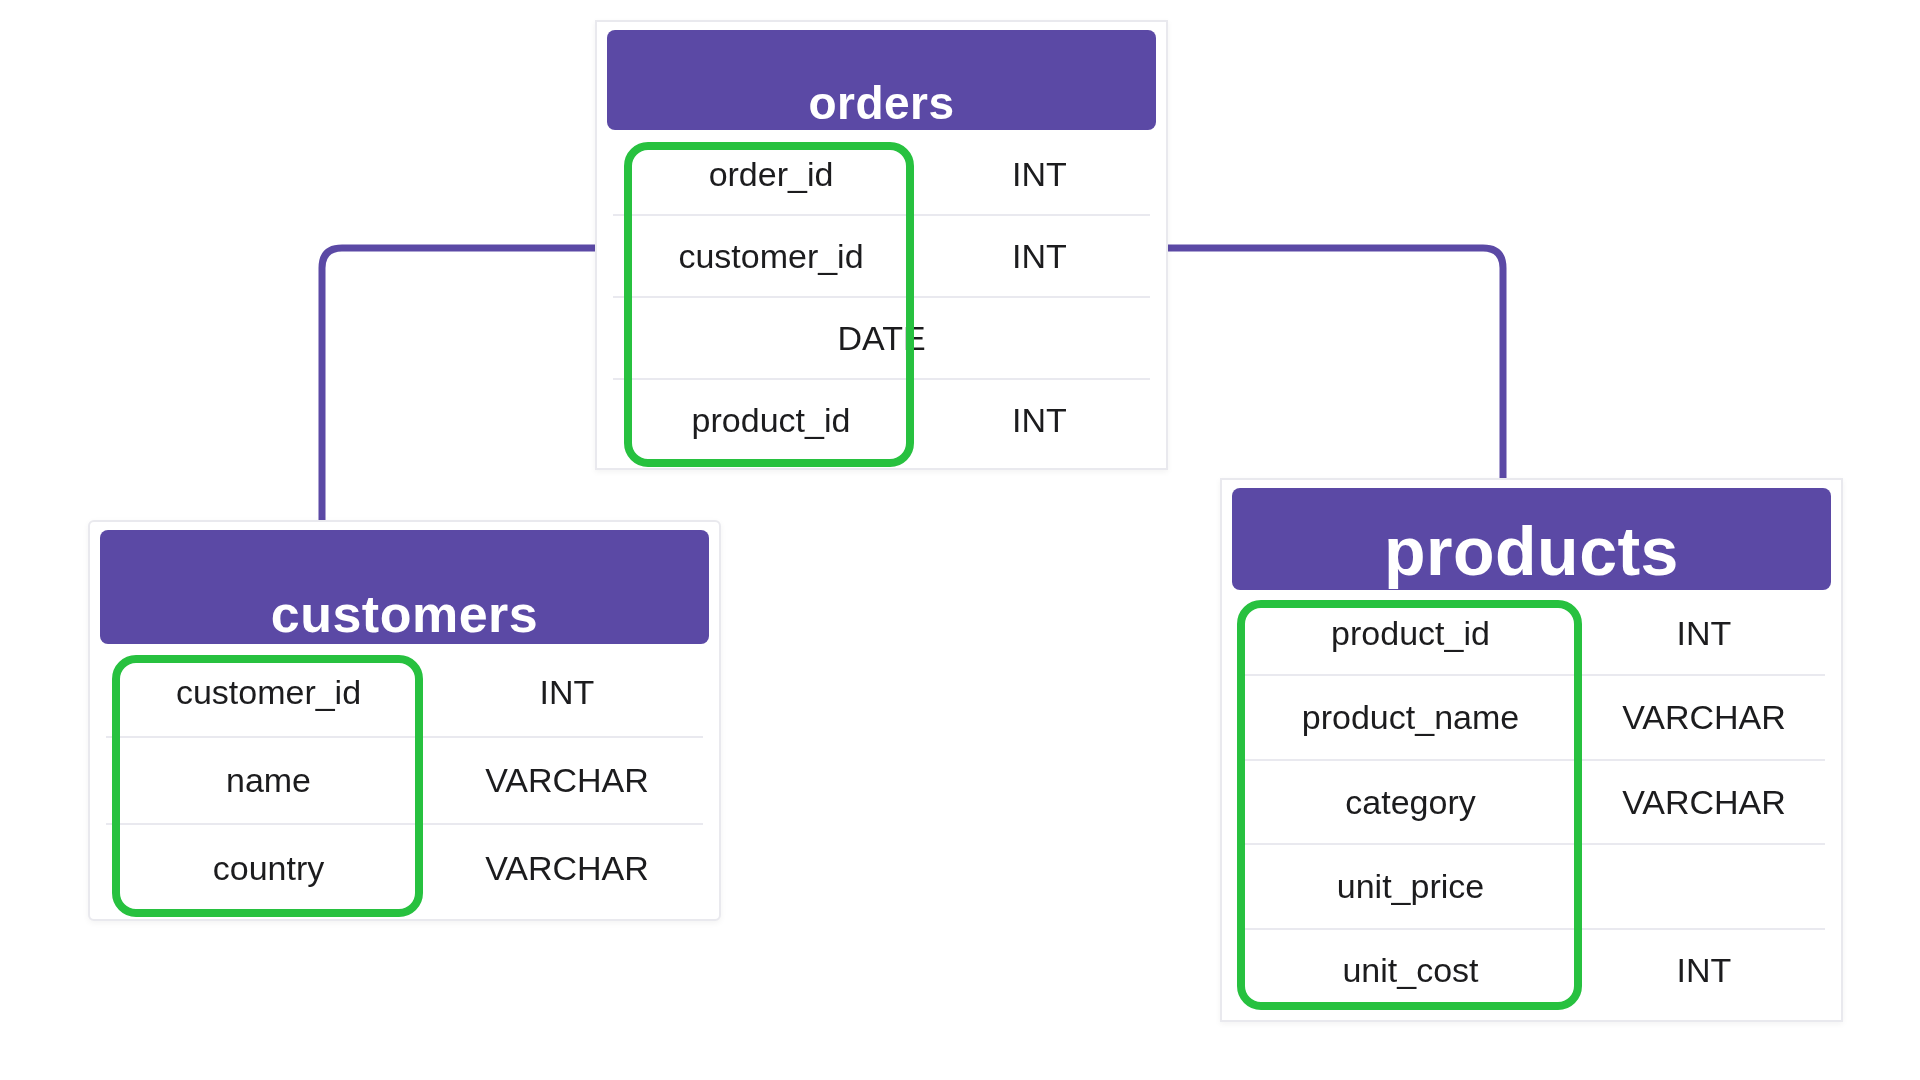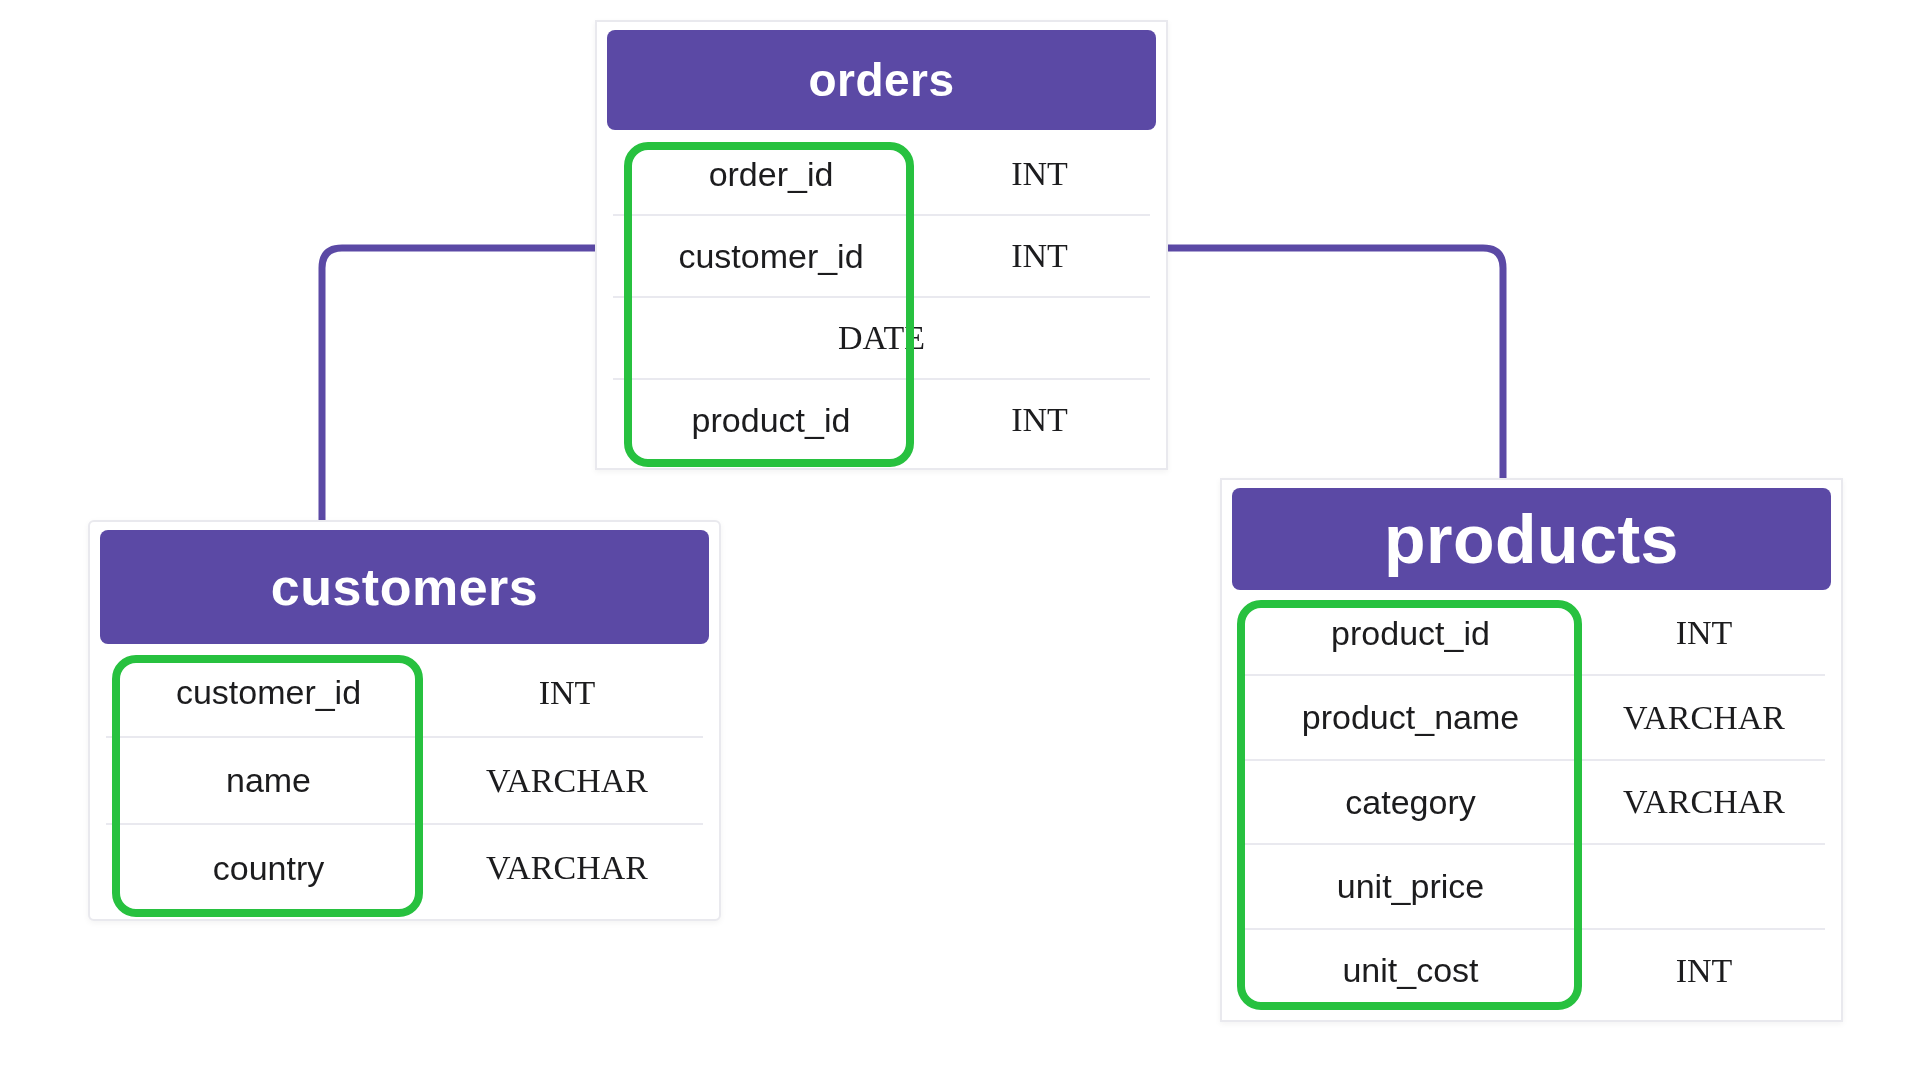--- a/index.html
+++ b/index.html
@@ -28,21 +28,21 @@
     box-shadow: 0 2px 6px rgba(0,0,0,0.05);
     box-sizing: border-box;
     z-index: 2;
   }
   .table-header {
     position: absolute;
     left: 10px; right: 10px; top: 8px;
     background: #5b49a5;
     border-radius: 8px;
     display: flex;
-    align-items: center;
+    align-items: flex-end;
     justify-content: center;
     color: #ffffff;
     font-weight: 700;
     letter-spacing: 0.5px;
   }
   .table-body {
     position: absolute;
     left: 16px; right: 16px; bottom: 8px;
     display: flex;
     flex-direction: column;
@@ -54,21 +54,21 @@
   }
   .table-row + .table-row {
     border-top: 2px solid #e9e9ef;
   }
   .cell-field, .cell-type {
     text-align: center;
     font-size: 34px;
     color: #1c1c1e;
     white-space: nowrap;
   }
-  .cell-type { flex: 1; font-family: Liberation Serif, serif; }
+  .cell-type { flex: 1; }
   .highlight-box {
     position: absolute;
     border: 8px solid #27c13f;
     border-radius: 24px;
     box-sizing: border-box;
     background: transparent;
     z-index: 3;
     pointer-events: none;
   }
 

